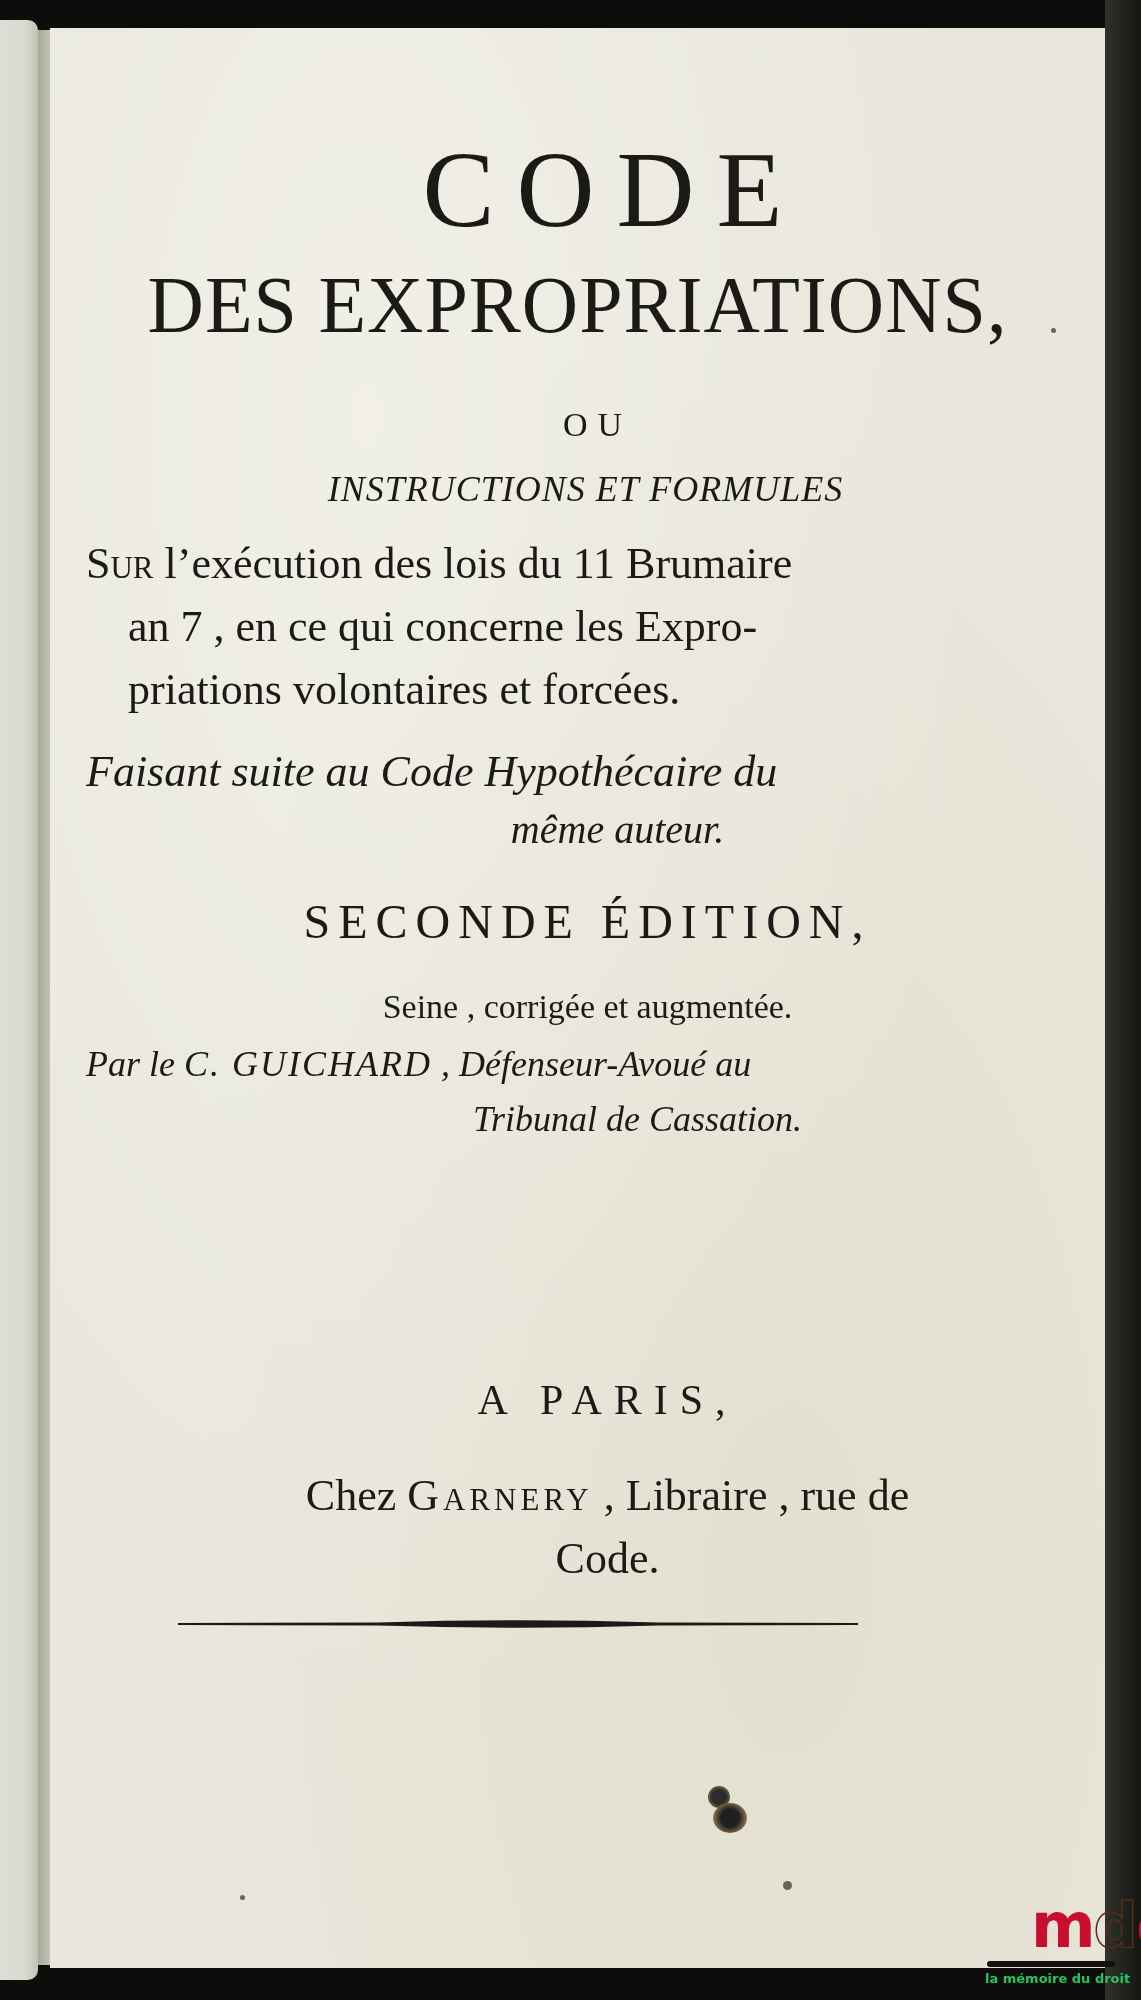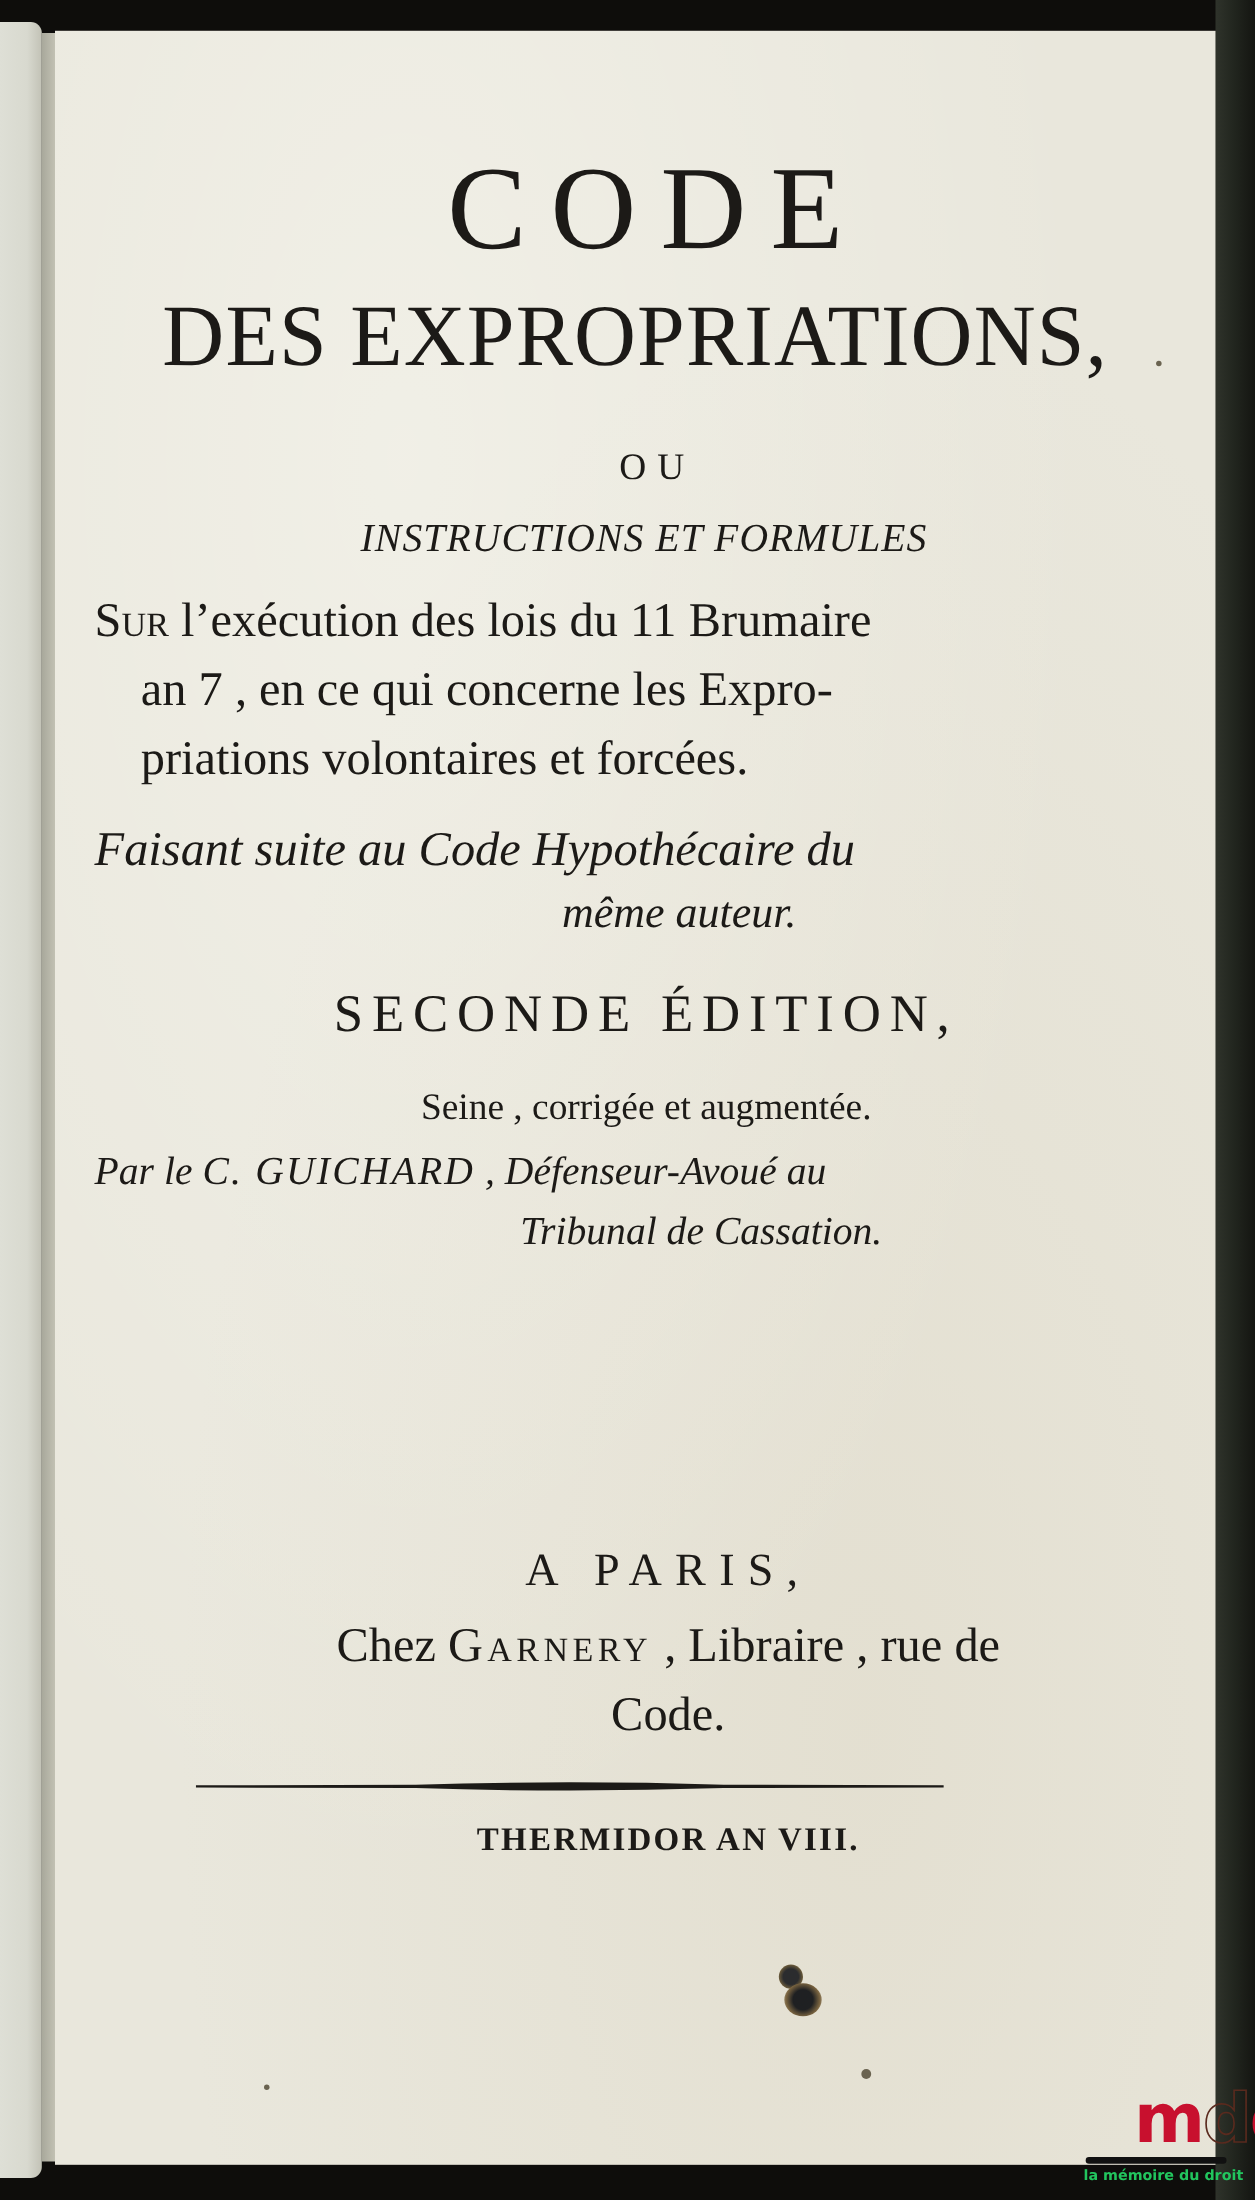--- a/index.html
+++ b/index.html
@@ -55,21 +55,21 @@
       left: 0;
       width: 100%;
       text-align: center;
       white-space: nowrap;
     }
     .title-code {
       top: 100px;
       font-size: 108px;
       letter-spacing: 22px;
       font-weight: normal;
-      padding-left: 20px;
+      padding-left: 36px;
       text-align: center;
     }
     .title-des {
       top: 232px;
       font-size: 78px;
       letter-spacing: 1px;
       transform: scaleY(1.02);
     }
     .ou {
       top: 378px;
@@ -124,21 +124,21 @@
       text-align: left;
     }
     .par .upright { letter-spacing: 2px; }
     .tribunal {
       top: 1070px;
       font-size: 36px;
       font-style: italic;
       padding-left: 60px;
     }
     .paris {
-      top: 1376px;
+      top: 1348px;
       font-size: 42px;
       letter-spacing: 12px;
       padding-left: 30px;
     }
     .chez {
       top: 1442px;
       font-size: 44px;
       padding-left: 30px;
     }
     .chez .caps { font-variant: small-caps; letter-spacing: 4px; }
@@ -247,21 +247,20 @@
     <div class="line tribunal">Tribunal de Cassation.</div>
 
     <div class="line paris">A PARIS,</div>
     <div class="line chez"><span>Chez </span><span class="caps">Garnery</span><span> , Libraire , rue de</span></div>
     <div class="line seine">Code.</div>
 
     <svg class="rule" viewBox="0 0 680 12" preserveAspectRatio="none">
       <path d="M0 5 L200 4.5 Q340 0 480 4.5 L680 5 L680 7 L480 7.5 Q340 12 200 7.5 L0 7 Z" fill="#1c1a17"></path>
     </svg>
 
-    <div class="line thermidor">THERMIDOR AN VIII.</div>
 
     <div class="stain hole1"></div>
     <div class="stain hole2"></div>
     <div class="speck" style="left:733px;top:1853px;width:9px;height:9px;"></div>
     <div class="speck" style="left:190px;top:1867px;"></div>
     <div class="speck" style="left:1001px;top:300px;"></div>
   </div>
 </div>
 
 <div class="watermark">

